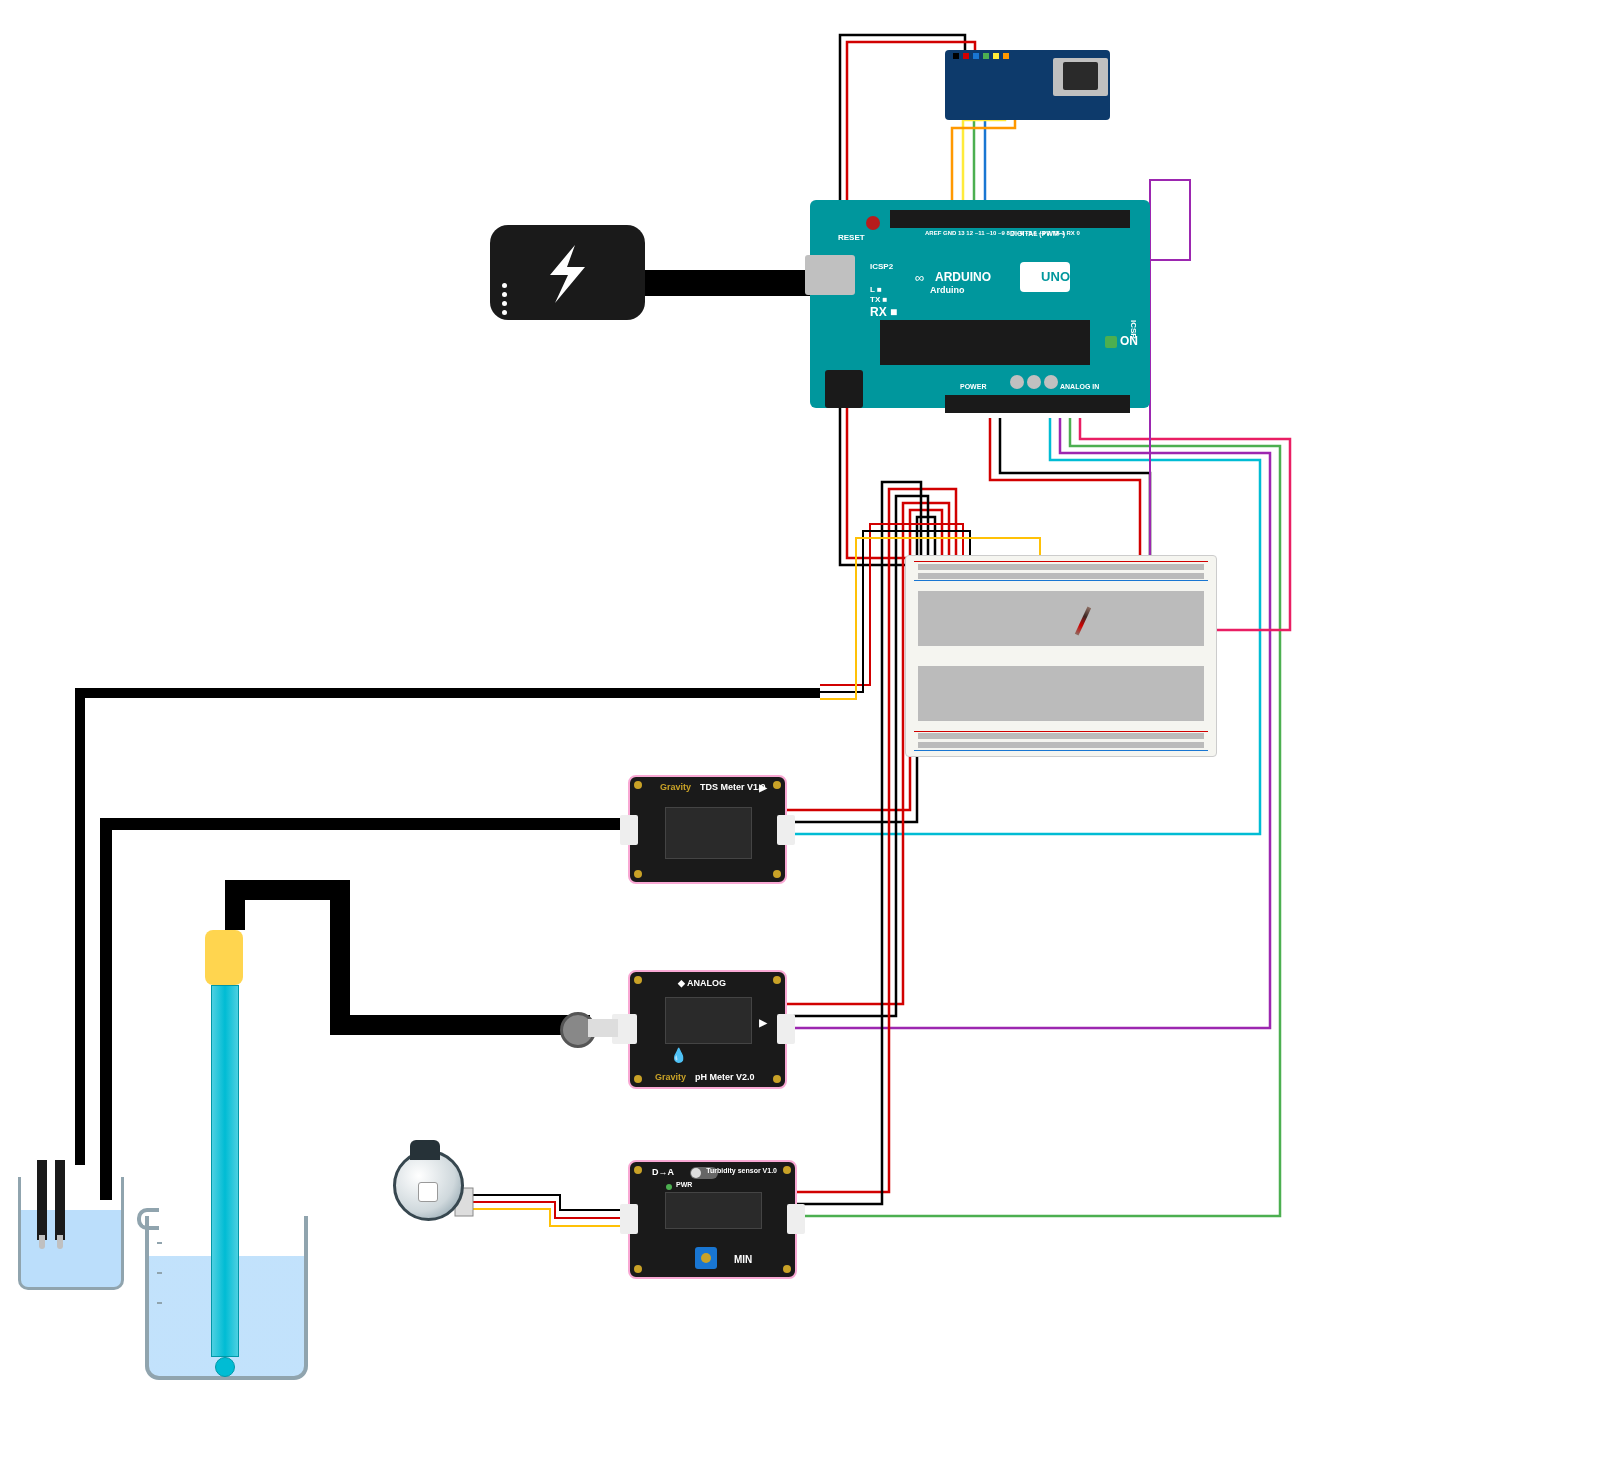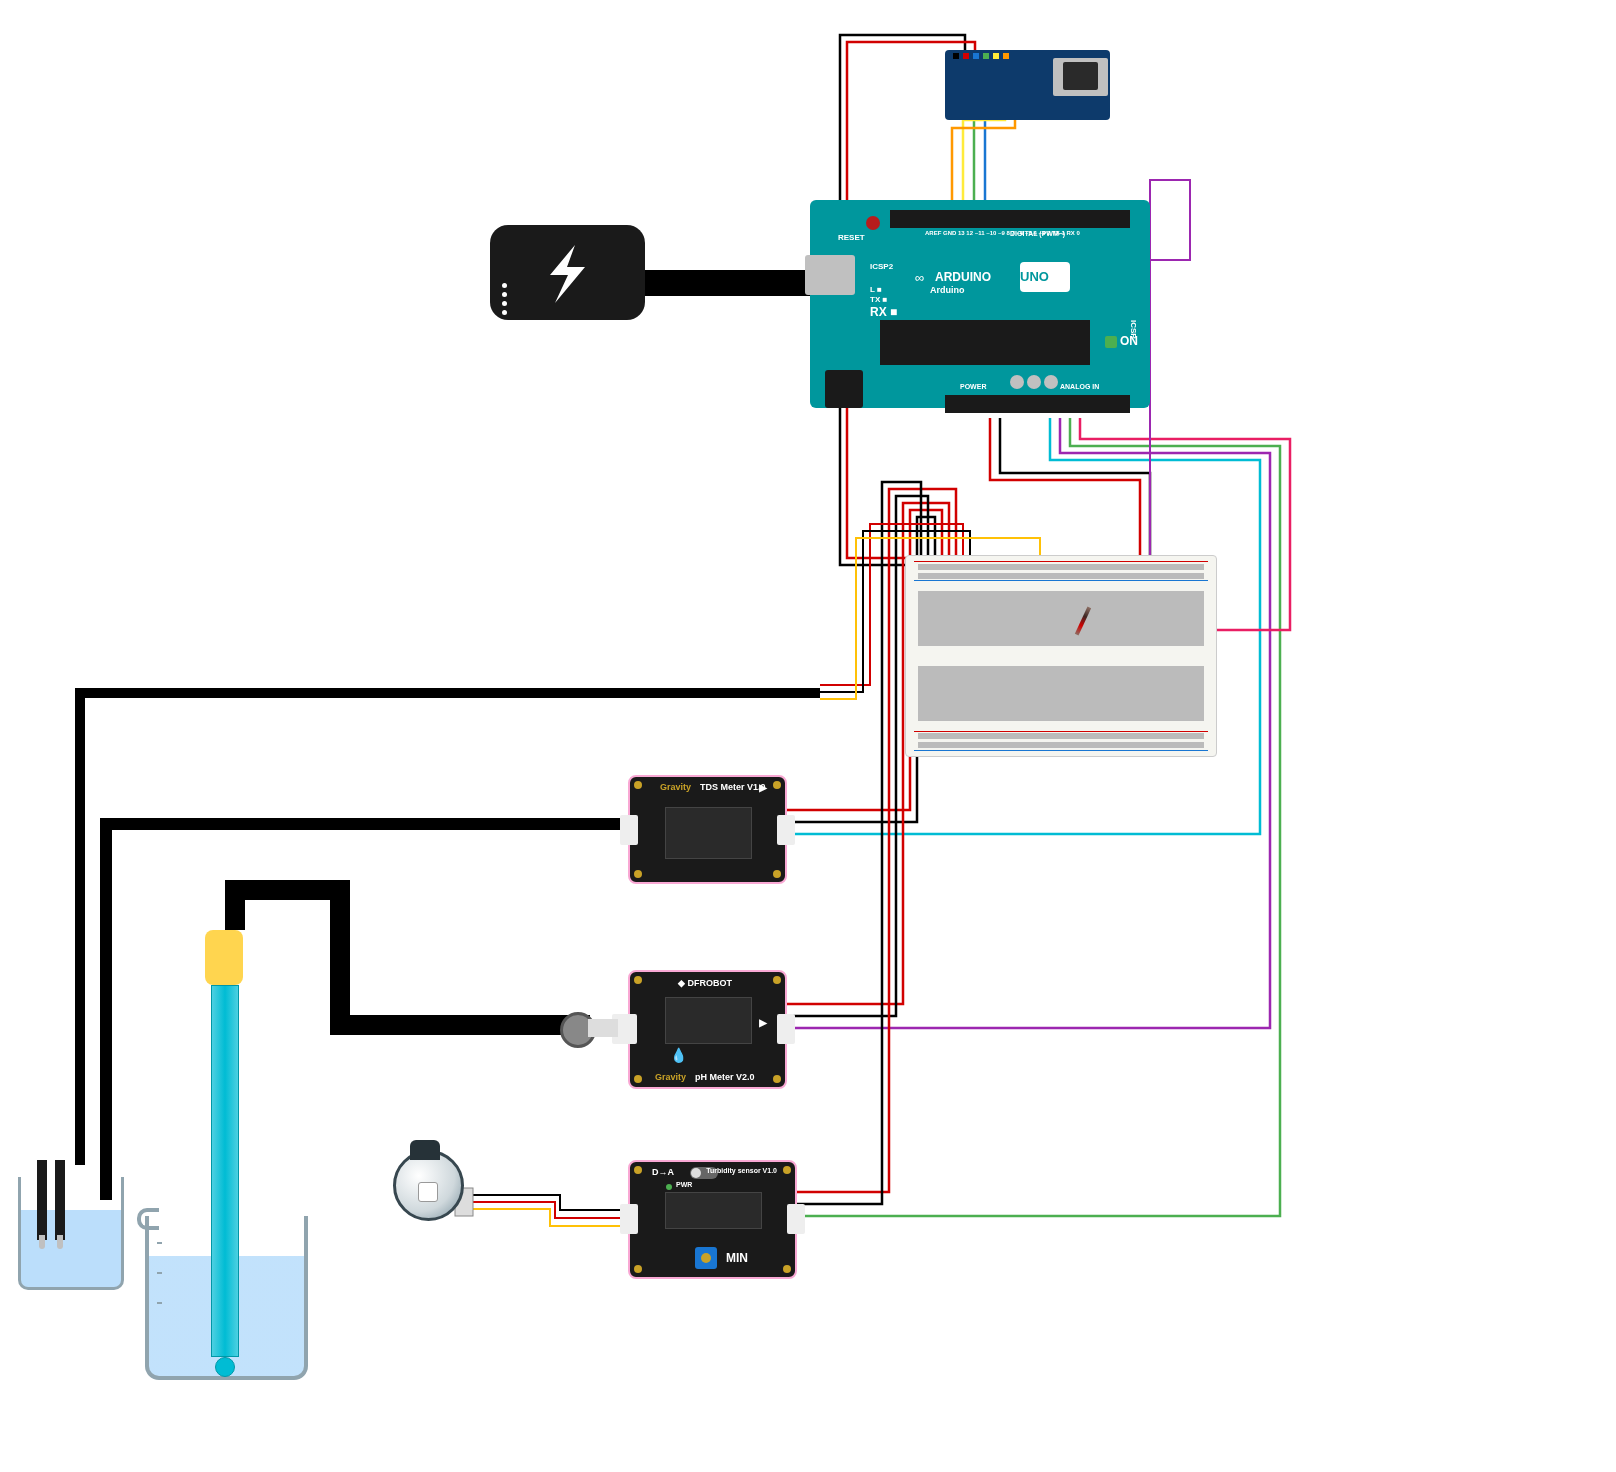--- a/index.html
+++ b/index.html
@@ -85,21 +85,21 @@
   <div style="position:absolute;left:-5px;top:55px;width:50px;height:40px;background:#c0c0c0;border-radius:3px"></div>
   <div style="position:absolute;left:15px;top:170px;width:38px;height:38px;background:#1a1a1a;border-radius:3px"></div>
   <div style="position:absolute;left:80px;top:10px;width:240px;height:18px;background:#1a1a1a"></div>
   <div style="position:absolute;left:135px;top:195px;width:185px;height:18px;background:#1a1a1a"></div>
   <div style="position:absolute;left:70px;top:120px;width:210px;height:45px;background:#1a1a1a"></div>
   <div style="position:absolute;left:56px;top:16px;width:14px;height:14px;background:#b71c1c;border-radius:50%"></div>
   <div class="label" style="left:28px;top:33px;font-size:8px">RESET</div>
   <div style="position:absolute;left:105px;top:70px;color:#fff;font-size:13px">∞</div>
   <span class="label" style="left:125px;top:70px;font-size:12px">ARDUINO</span>
   <span class="label" style="left:120px;top:85px;font-size:9px">Arduino</span>
-  <div style="position:absolute;left:210px;top:62px;width:50px;height:30px;background:#fff;border-radius:4px;color:#00979d;text-align:left;line-height:30px;font-weight:bold;font-size:13px">UNO</div>
+  <div style="position:absolute;left:210px;top:62px;width:50px;height:30px;background:#fff;border-radius:4px;color:#00979d;text-align:right;line-height:30px;font-weight:bold;font-size:13px">UNO</div>
   <div style="position:absolute;left:295px;bottom:60px;width:12px;height:12px;background:#4caf50;border-radius:2px"></div>
   <div class="label" style="left:310px;bottom:60px;font-size:12px">ON</div>
   <div class="label" style="left:60px;top:62px;font-size:8px">ICSP2</div>
   <div class="label" style="right:12px;top:120px;font-size:8px;writing-mode:vertical-rl">ICSP</div>
   <div class="label" style="left:60px;top:85px;font-size:8px">L ■</div>
   <div class="label" style="left:60px;top:95px;font-size:8px">TX ■</div>
   <div class="label" style="left:60px;top:105px;font-size:12px">RX ■</div>
   <div class="label" style="left:150px;top:183px;font-size:7px">POWER</div>
   <div class="label" style="left:250px;top:183px;font-size:7px">ANALOG IN</div>
   <div class="label" style="left:115px;top:30px;font-size:6px">AREF GND 13 12 ~11 ~10 ~9 8  7 ~6 ~5 4 ~3 2 TX 1 RX 0</div>
@@ -143,21 +143,21 @@
   <div style="position:absolute;left:-10px;top:38px;width:18px;height:30px;background:#eee;border-radius:2px"></div>
   <div style="position:absolute;right:-10px;top:38px;width:18px;height:30px;background:#eee;border-radius:2px"></div>
   <div style="position:absolute;left:35px;top:30px;width:85px;height:50px;background:#2a2a2a;border:1px solid #444"></div>
 </div>
 
 <div class="component board-dark" style="left:628px;top:970px;width:155px;height:115px">
   <div class="gold-dot" style="top:4px;left:4px"></div>
     <div class="gold-dot" style="top:4px;right:4px"></div>
   <div class="gold-dot" style="bottom:4px;left:4px"></div>
     <div class="gold-dot" style="bottom:4px;right:4px"></div>
-  <span class="label" style="top:6px;left:48px;font-size:9px">◆ <span>DFROBOT</span></span>
+  <span class="label" style="top:6px;left:48px;font-size:9px">◆ <span>ANALOG</span></span>
   <div style="position:absolute;left:35px;top:25px;width:85px;height:45px;background:#2a2a2a;border:1px solid #444"></div>
   <div style="position:absolute;left:-18px;top:42px;width:25px;height:30px;background:#eee;border-radius:2px"></div>
   <div style="position:absolute;right:-10px;top:42px;width:18px;height:30px;background:#eee;border-radius:2px"></div>
   <span class="label" style="bottom:5px;left:25px;color:#c9a227;font-size:9px">Gravity</span>
   <span class="label" style="bottom:5px;left:65px;font-size:9px">pH Meter V2.0</span>
   <span class="label" style="top:45px;right:18px;font-size:10px">▶</span>
   <div style="position:absolute;left:40px;bottom:24px;color:#fff;font-size:14px">💧</div>
 </div>
 
 <div class="component" style="left:560px;top:1005px;width:55px;height:45px">
@@ -174,21 +174,21 @@
   <div style="position:absolute;top:5px;left:60px;width:28px;height:12px;background:#666;border-radius:6px">
       <div style="width:10px;height:10px;background:#ddd;border-radius:50%;margin:1px"></div>
     </div>
   <span class="label" style="top:5px;right:18px;font-size:7px">Turbidity sensor V1.0</span>
   <div style="position:absolute;left:35px;top:30px;width:95px;height:35px;background:#2a2a2a;border:1px solid #444"></div>
   <div style="position:absolute;left:-10px;top:42px;width:18px;height:30px;background:#eee;border-radius:2px"></div>
   <div style="position:absolute;right:-10px;top:42px;width:18px;height:30px;background:#eee;border-radius:2px"></div>
   <div style="position:absolute;bottom:8px;left:65px;width:22px;height:22px;background:#1976d2;border-radius:3px">
       <div style="width:10px;height:10px;background:#c9a227;border-radius:50%;margin:6px auto"></div>
     </div>
-  <span class="label" style="bottom:12px;left:96px;font-size:12px">MIN</span>
+  <span class="label" style="bottom:12px;left:104px;font-size:10px">MIN</span>
   <div style="position:absolute;top:22px;left:36px;width:6px;height:6px;background:#4caf50;border-radius:50%"></div>
   <span class="label" style="top:19px;left:46px;font-size:7px">PWR</span>
 </div>
 
 <div class="component" style="left:388px;top:1140px;width:80px;height:85px">
   <div style="width:65px;height:65px;background:radial-gradient(circle at 35% 35%,#fff,#cfd8dc 60%,#78909c);border-radius:50%;border:3px solid #37474f;position:absolute;top:10px;left:5px"></div>
   <div style="position:absolute;top:0;left:22px;width:30px;height:20px;background:#263238;border-radius:6px 6px 0 0"></div>
   <div style="position:absolute;top:42px;left:30px;width:18px;height:18px;background:#fff;border-radius:3px;border:1px solid #999"></div>
 </div>
 

